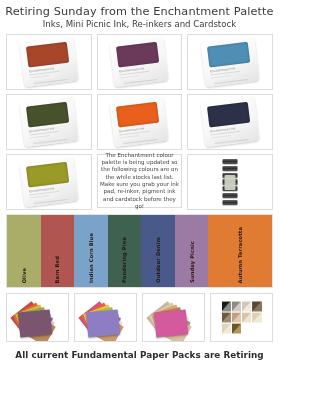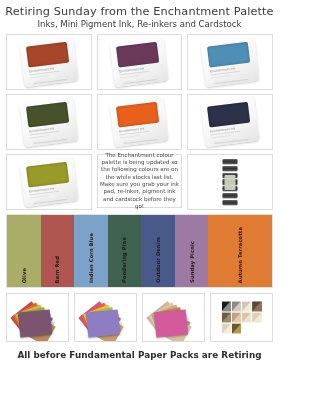--- a/index.html
+++ b/index.html
@@ -283,21 +283,21 @@
     font-family: "DejaVu Sans", sans-serif;
   }
 </style>
 </head>
 <body>
 
 <div class="page">
 
   <div class="header">
     <div class="title">Retiring Sunday from the Enchantment Palette</div>
-    <div class="subtitle">Inks, Mini Pigment Ink, Re-inkers and Cardstock</div>
+    <div class="subtitle">Inks, Mini Picnic Ink, Re-inkers and Cardstock</div>
   </div>
 
   <div class="pad-grid">
     <div class="pad-cell">
       <div class="pad">
         <div class="pad-ink" style="background: rgb(168, 70, 42);"></div>
         <div class="pad-name">Enchantment Ink</div>
         <div class="pad-sub"></div>
         <div class="pad-sub2"></div>
         <div class="pad-lip"></div>
@@ -483,16 +483,16 @@
             <div class="tri" style="background: rgb(255, 255, 255);"></div>
           </div>
           <div class="grid-cell" style="background: rgb(255, 255, 255);">
             <div class="tri" style="background: rgb(255, 255, 255);"></div>
           </div>
         </div>
     </div>
   </div>
 
   <div class="footer">
-    <div class="footer-text">All before Fundamental Paper Packs are Retiring</div>
+    <div class="footer-text">All current Fundamental Paper Packs are Retiring</div>
   </div>
 
 </div>
 
 </body></html>

